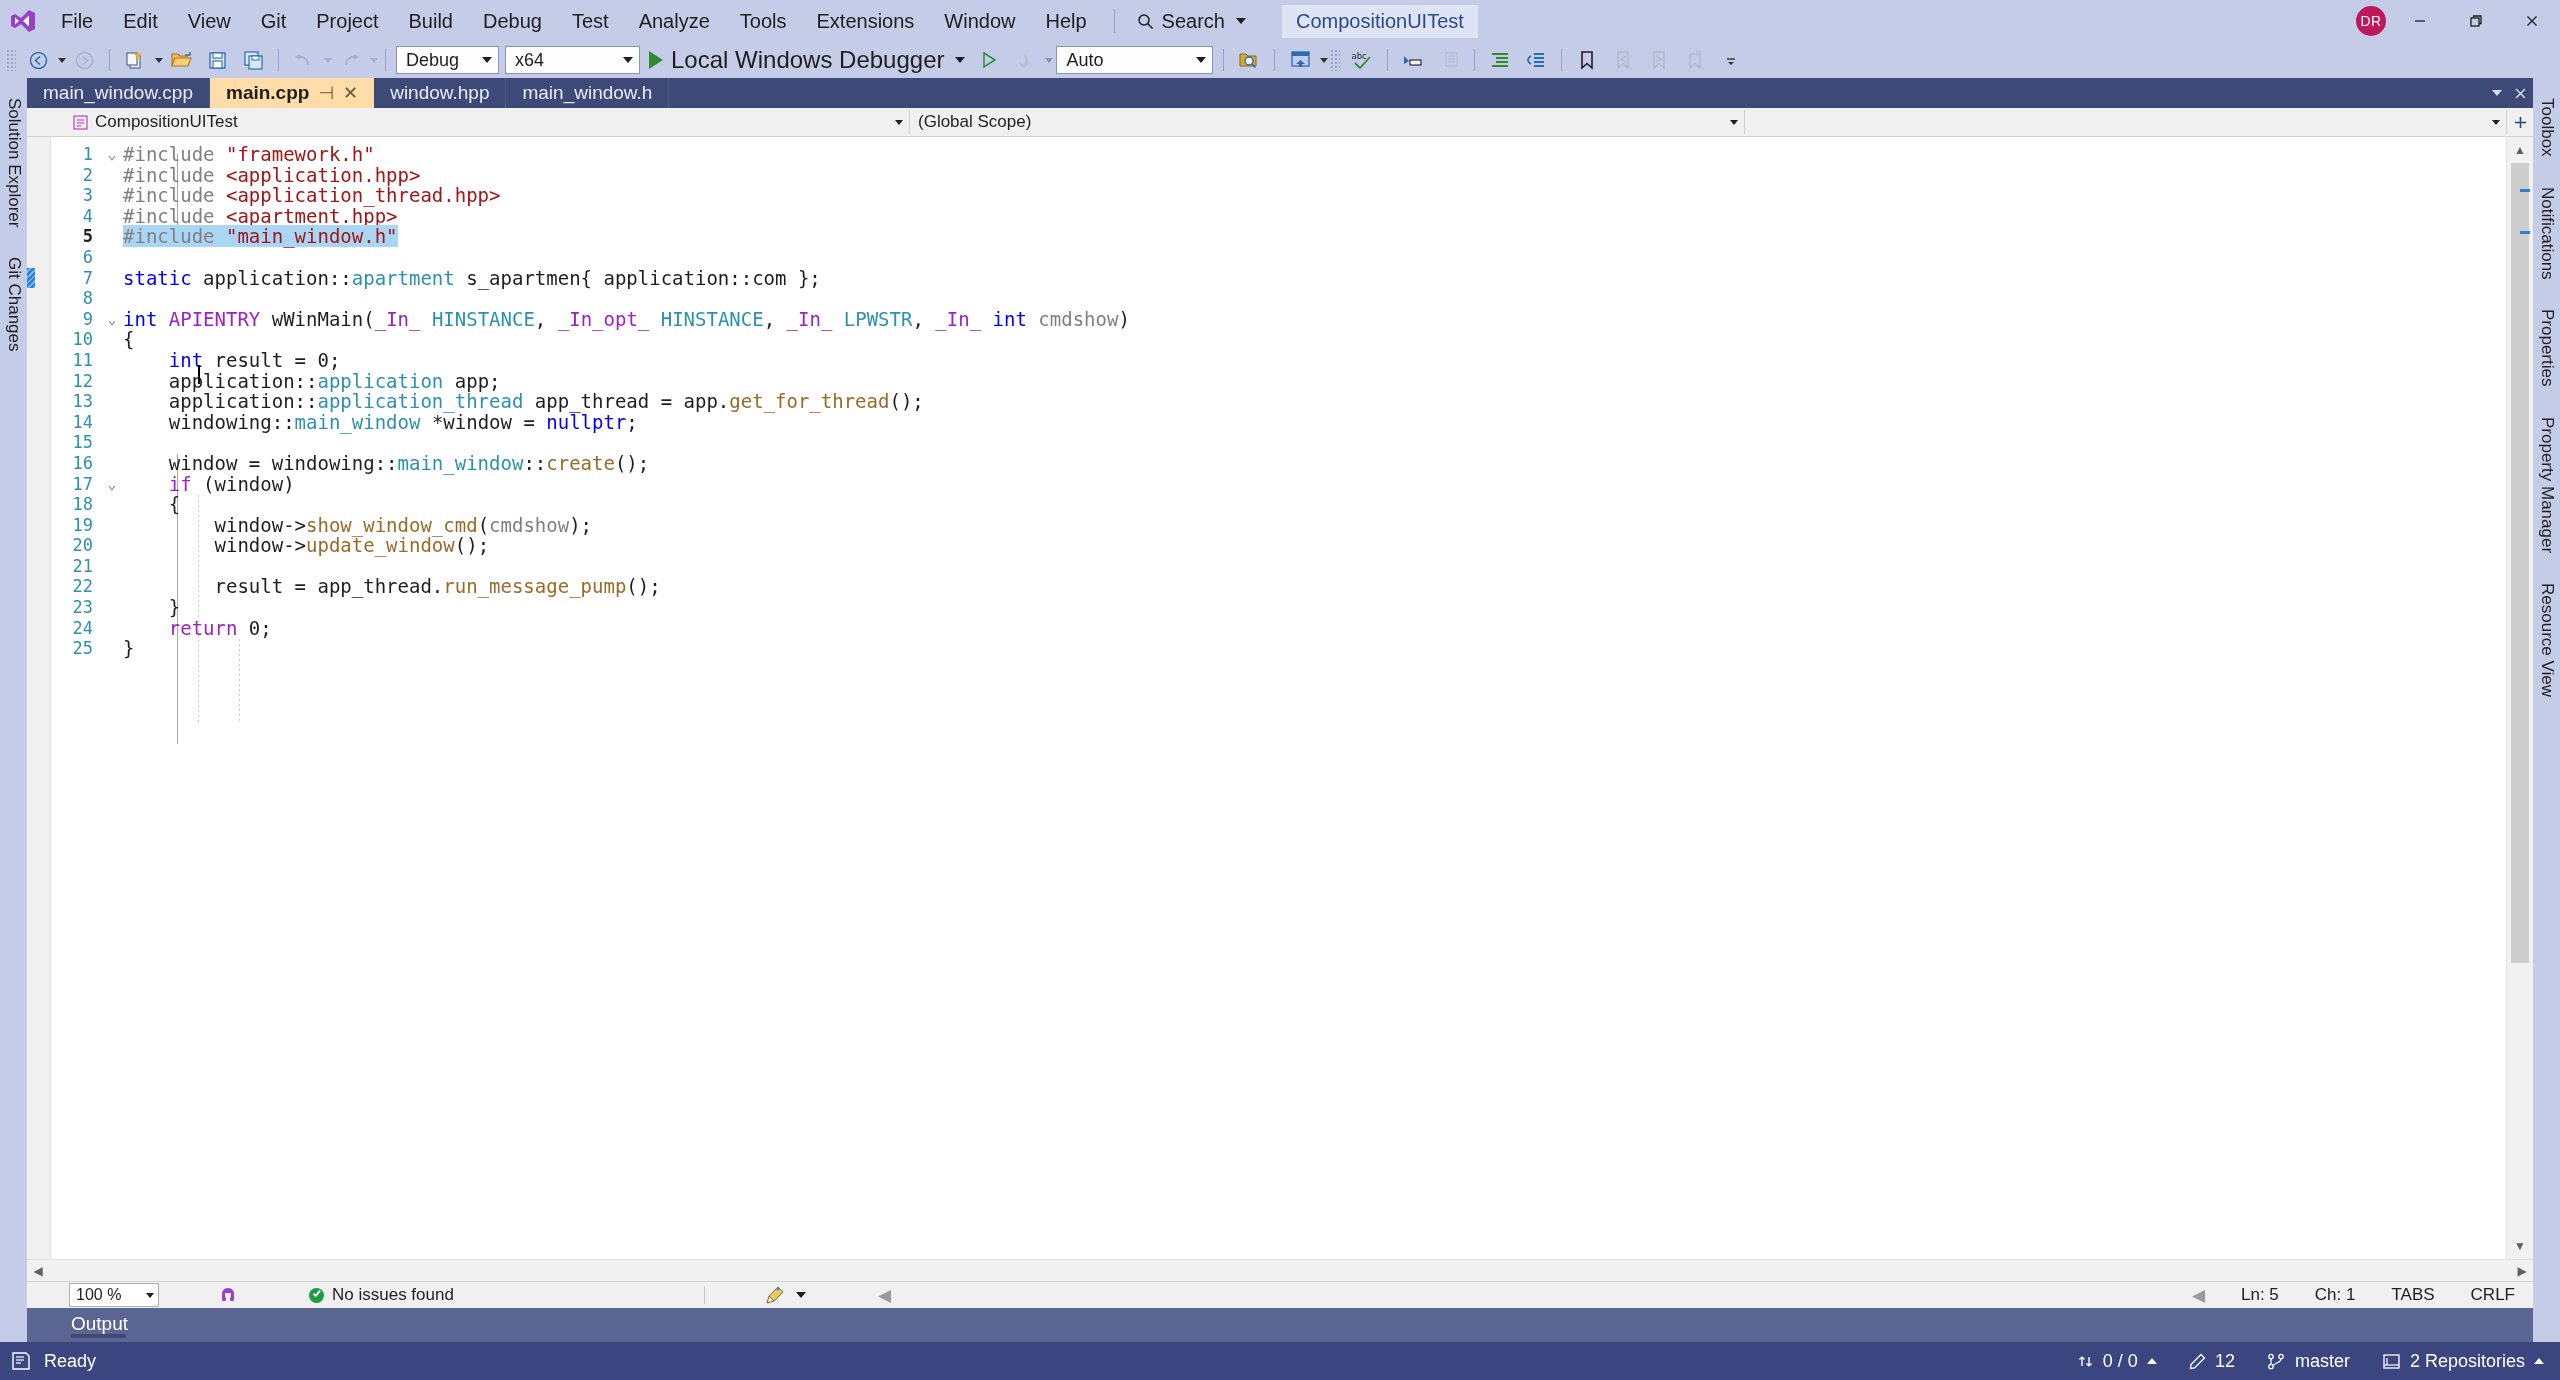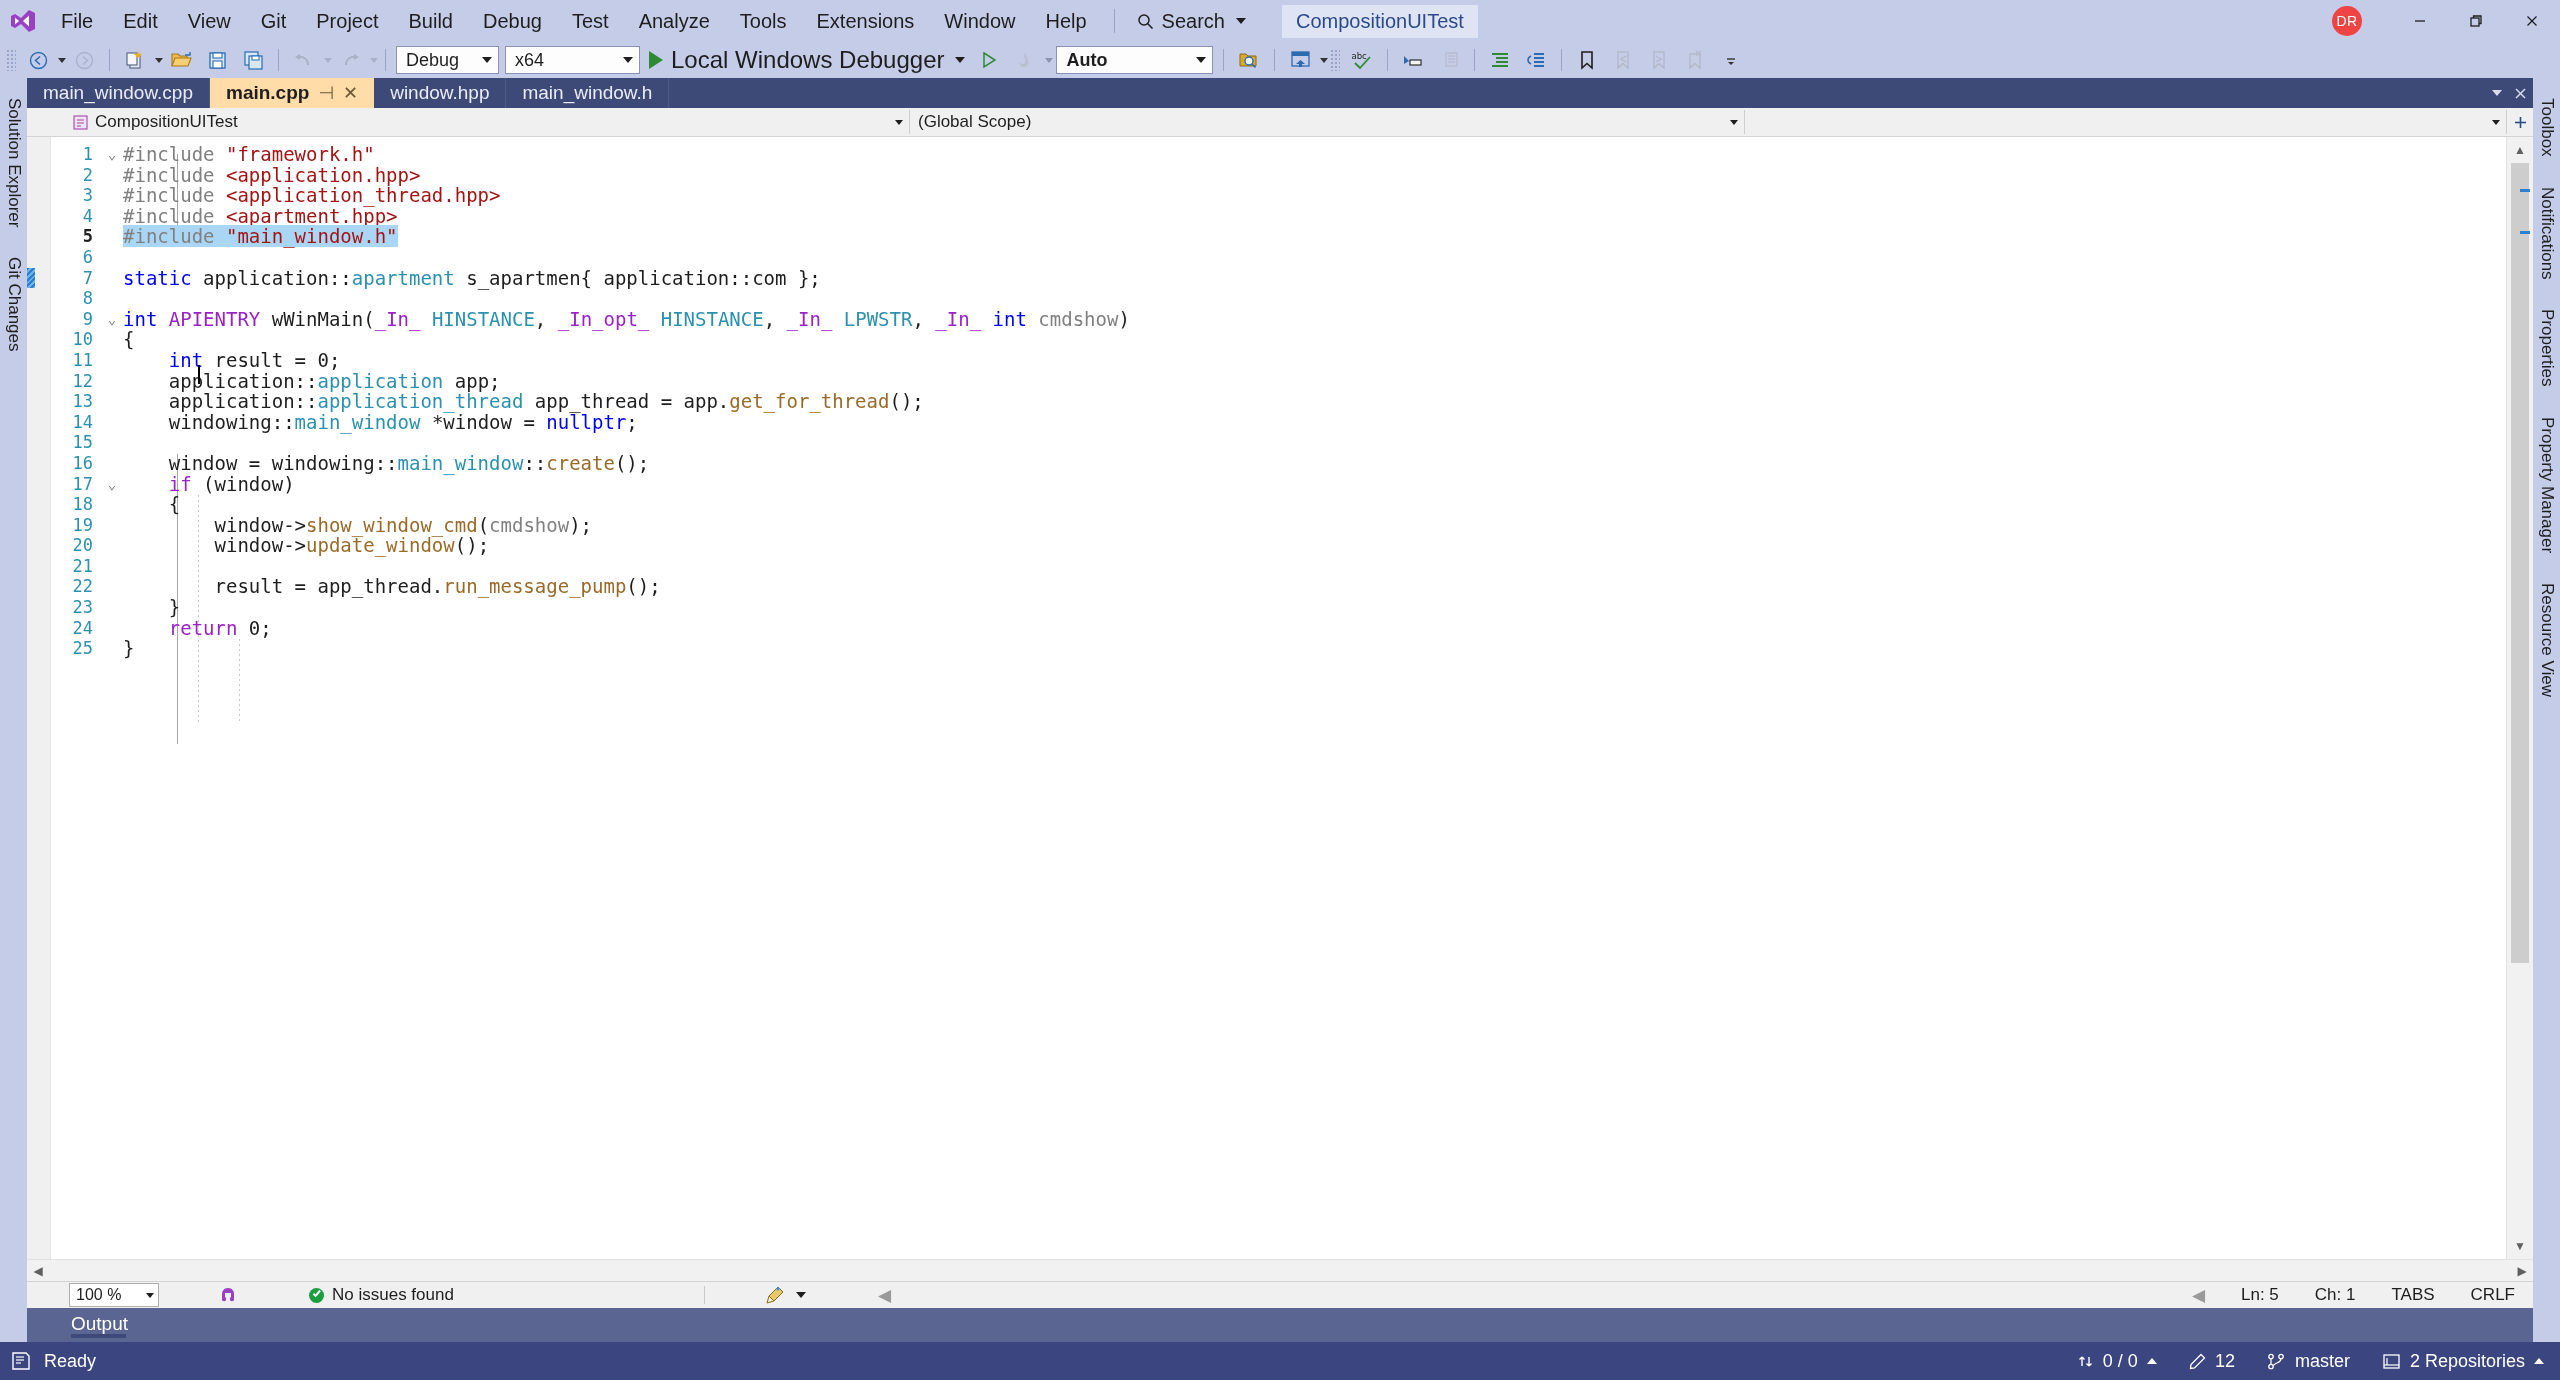--- a/index.html
+++ b/index.html
@@ -49,23 +49,23 @@
   .sln-name {
     font-size: 20px; color: #2b4a8b; background: #dfe4f4;
     padding: 5px 14px; margin-left: 26px; white-space: nowrap;
   }
   .win-right {
     position: absolute; right: 0; top: 0; height: 42px;
     display: flex; align-items: center; gap: 0;
   }
   .avatar {
     width: 30px; height: 30px; border-radius: 50%;
-    background: #ef4444; color: #fff; font-size: 14px;
+    background: #be185d; color: #fff; font-size: 14px;
     display: flex; align-items: center; justify-content: center;
-    margin-right: 30px; letter-spacing: .5px;
+    margin-right: 6px; letter-spacing: .5px;
   }
   .win-btn {
     width: 56px; height: 42px; display: flex;
     align-items: center; justify-content: center;
     color: #1e1e1e;
   }
 
   
   .toolbar {
     height: 36px; flex: 0 0 36px;
@@ -95,21 +95,21 @@
     margin: 0 3px;
   }
   .tb-combo .v { white-space: nowrap; overflow:hidden; }
   .tb-combo .a {
     width: 0; height: 0; border-left: 5px solid transparent;
     border-right: 5px solid transparent; border-top: 6px solid #1e1e1e;
     margin-left: 8px; flex: 0 0 auto;
   }
   .combo-debug { width: 86px; }
   .combo-plat  { width: 118px; }
-  .combo-auto  { width: 140px; font-weight: bold; }
+  .combo-auto  { width: 140px; }
   .run-btn {
     display: flex; align-items: center; gap: 8px;
     font-size: 24px; color: #1e1e1e; height: 30px; padding: 0 6px;
     white-space: nowrap;
   }
   .tri-green {
     width: 0; height: 0;
     border-top: 9px solid transparent; border-bottom: 9px solid transparent;
     border-left: 14px solid #2e8b32;
   }

